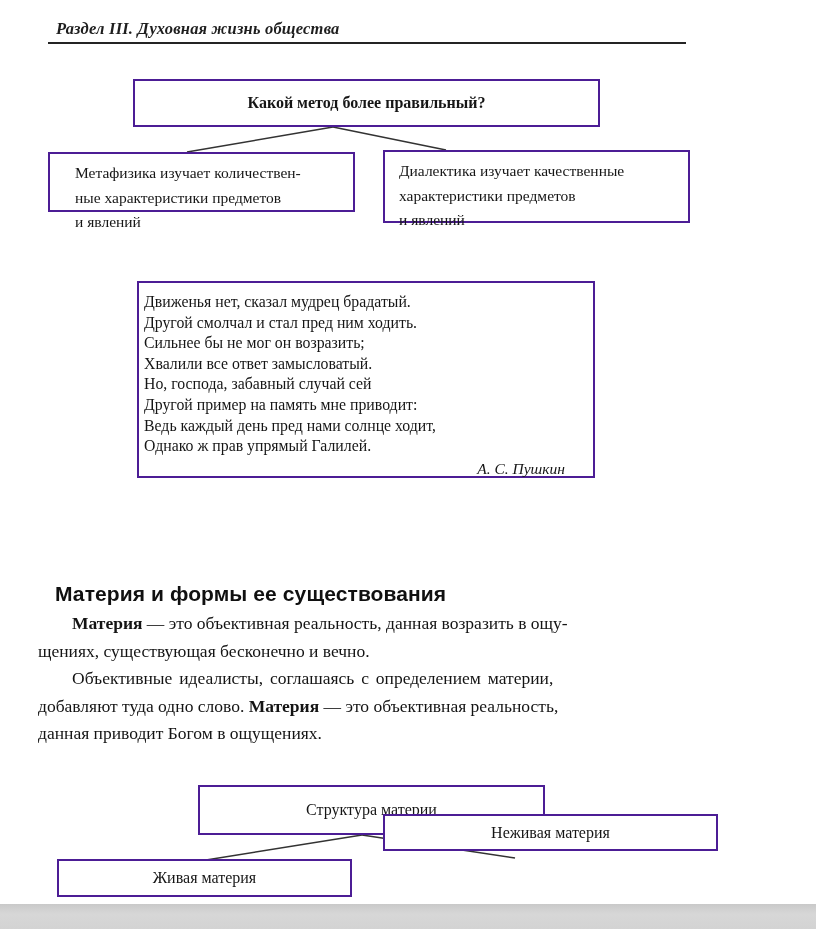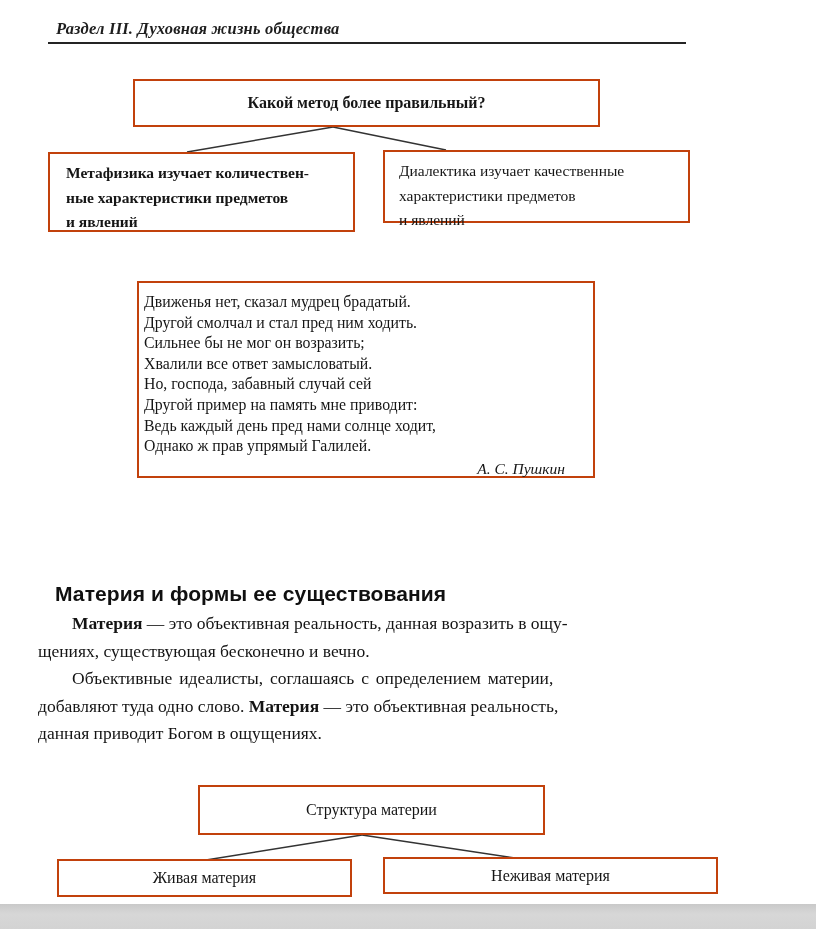--- a/index.html
+++ b/index.html
@@ -24,38 +24,38 @@
   .running-head .txt {
     font-style: italic;
     font-weight: bold;
     font-size: 16.5px;
     letter-spacing: 0.2px;
     color: #1e1e1e;
   }
   
   .sbox {
     position: absolute;
-    border: 2px solid #c2410c;
+    border: 2px solid #4c1d95;
     background: #ffffff;
     font-size: 15.5px;
     color: #161616;
   }
   .center-box {
     display: flex;
     align-items: center;
     justify-content: center;
     text-align: center;
   }
   .box-question {
     left: 133px; top: 79px; width: 467px; height: 48px;
     font-weight: bold; font-size: 16px;
   }
   .box-meta {
-    left: 48px; top: 152px; width: 307px; height: 80px;
-    padding: 7px 8px 0 16px; line-height: 24.5px; font-weight: bold;
+    left: 48px; top: 152px; width: 307px; height: 60px;
+    padding: 7px 8px 0 25px; line-height: 24.5px;
   }
   .box-dial {
     left: 383px; top: 150px; width: 307px; height: 73px;
     padding: 7px 8px 0 14px; line-height: 24.5px;
   }
   
   .poem-box {
     left: 137px; top: 281px; width: 458px; height: 197px;
     padding: 9px 18px 0 5px;
     font-size: 15.8px; line-height: 20.6px;
@@ -92,21 +92,21 @@
   
   .box-structure {
     left: 198px; top: 785px; width: 347px; height: 50px;
     font-size: 16px;
   }
   .box-living {
     left: 57px; top: 859px; width: 295px; height: 38px;
     font-size: 16px;
   }
   .box-nonliving {
-    left: 383px; top: 857px; width: 335px; height: 37px;
+    left: 383px; top: 814px; width: 335px; height: 37px;
     font-size: 16px;
   }
   
   .connectors {
     position: absolute;
     left: 0; top: 0; width: 816px; height: 929px;
     pointer-events: none;
   }
   
   .scan-edge {

